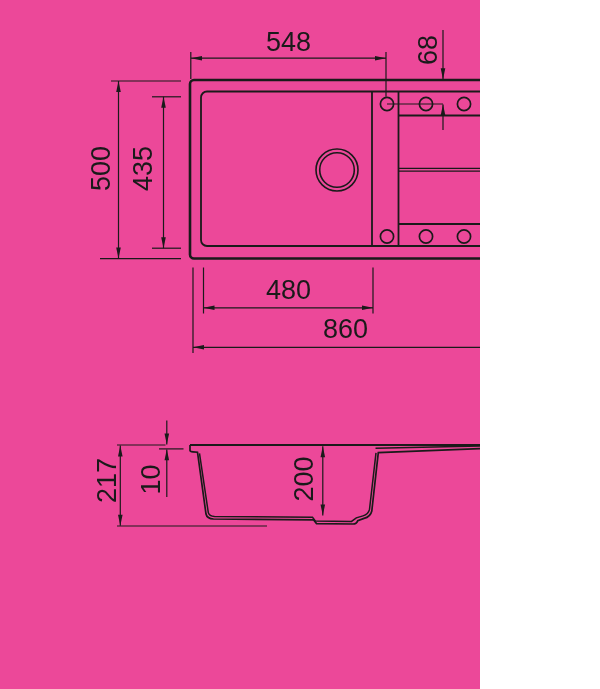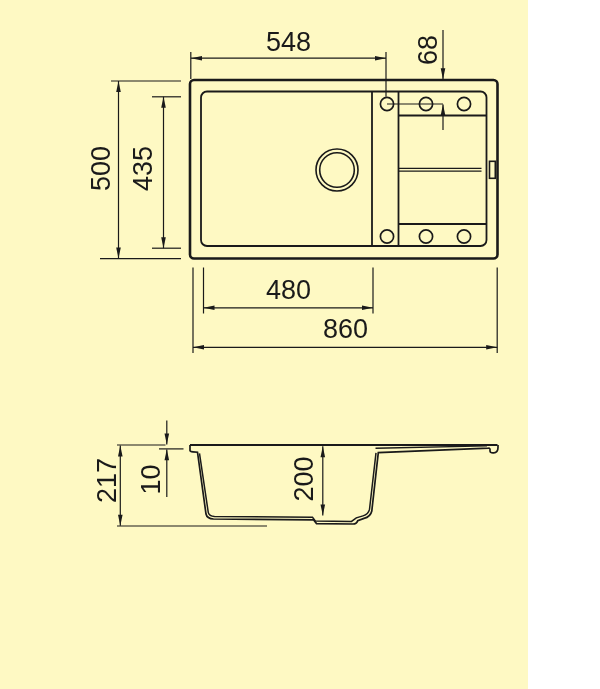--- a/index.html
+++ b/index.html
@@ -3,23 +3,23 @@
 <meta charset="utf-8">
 <style>
   html, body {
     margin: 0;
     padding: 0;
     background: #ffffff;
     font-family: "Liberation Sans", sans-serif;
   }
   .canvas {
     position: relative;
-    width: 528px;
+    width: 480px;
     height: 689px;
-    background: #fef9c3;
+    background: #ec4899;
     overflow: hidden;
   }
   svg { display: block; }
   .ln   { stroke: #1a1a1a; fill: none; }
   .thin { stroke-width: 1.2; }
   .med  { stroke-width: 1.8; }
   .bold { stroke-width: 2.6; }
   .arrow { fill: #1a1a1a; stroke: none; }
   text.dim {
     fill: #1a1a1a;

